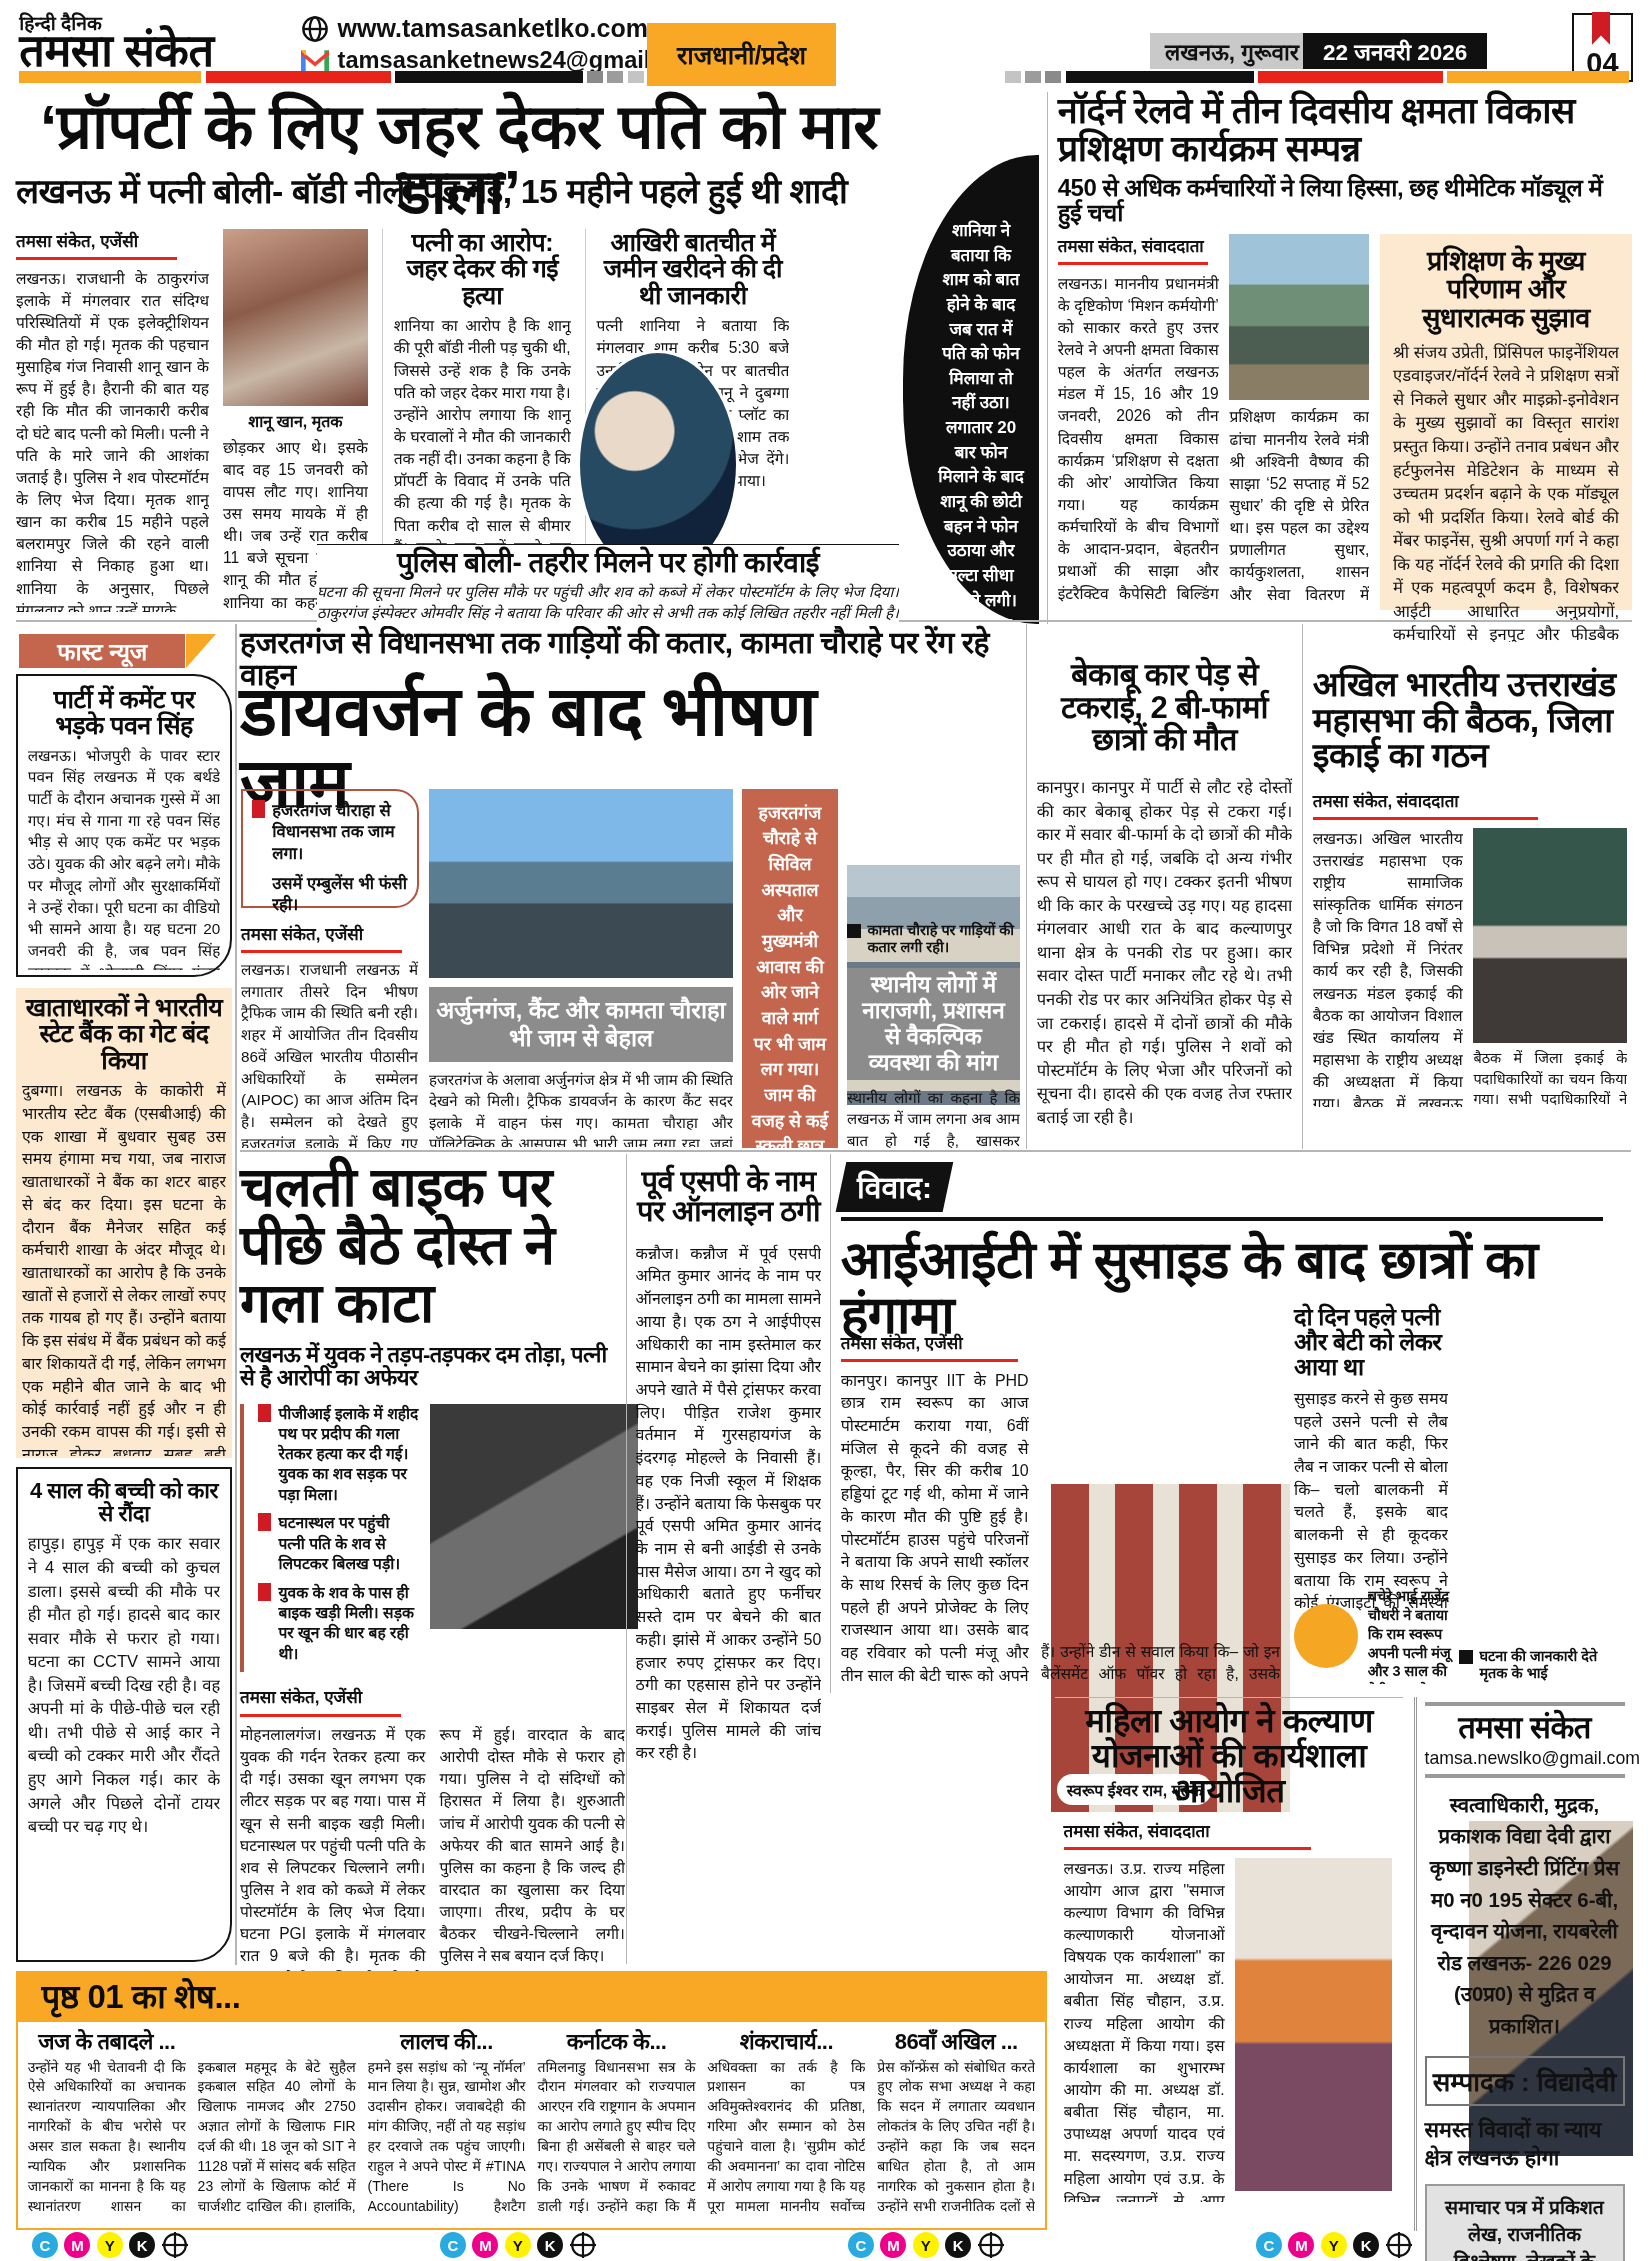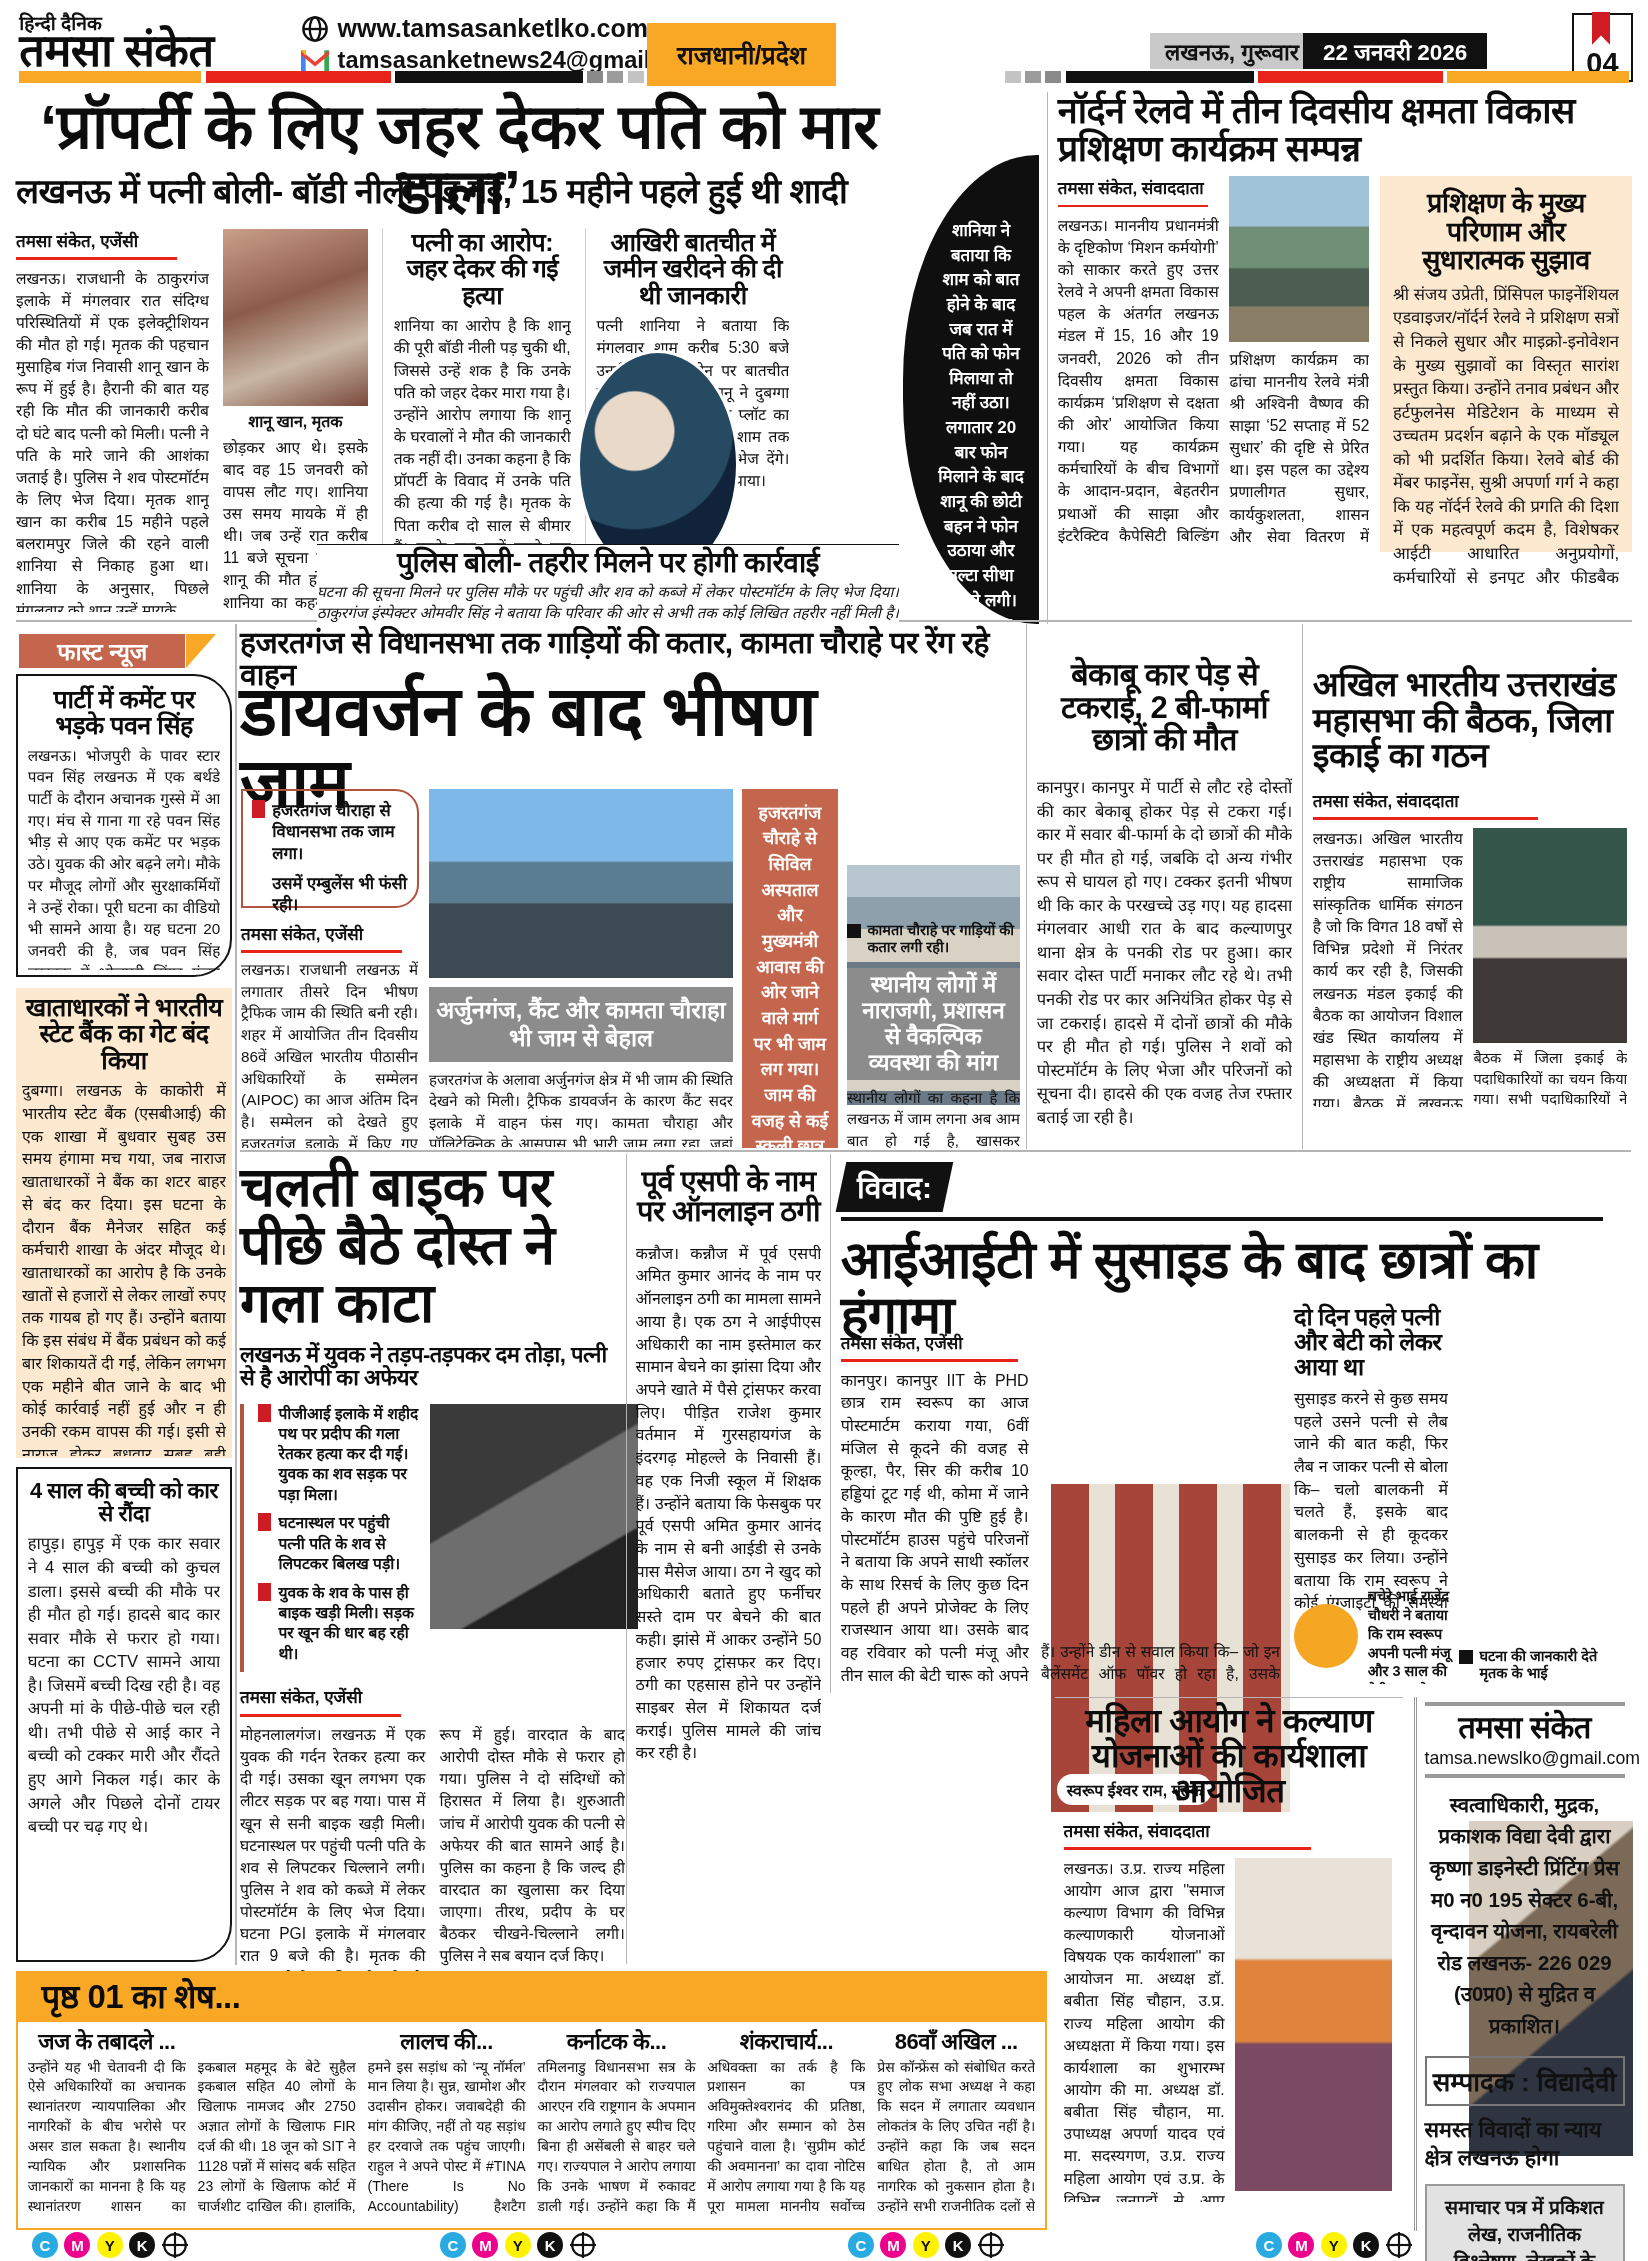--- a/index.html
+++ b/index.html
@@ -137,20 +137,21 @@
     <div class="abs photo ph-couple" style="left:561px;top:258px;width:156px;height:223px;border-radius:50%;z-index:2;border:3.2px solid #fff;"></div>
 
     <div class="abs" style="left:301px;top:452px;width:582px;height:81px;background:#fff;z-index:3;border-top:1.6px solid #111;">
       <div class="hl ctr" style="font-size:28px;margin:3.2px 0;">पुलिस बोली- तहरीर मिलने पर होगी कार्रवाई</div>
       <div class="body-txt" style="font-style:italic;font-size:15px;height:43px;">घटना की सूचना मिलने पर पुलिस मौके पर पहुंची और शव को कब्जे में लेकर पोस्टमॉर्टम के लिए भेज दिया। ठाकुरगंज इंस्पेक्टर ओमवीर सिंह ने बताया कि परिवार की ओर से अभी तक कोई लिखित तहरीर नहीं मिली है। तहरीर मिलने के बाद मामले में आगे की कानूनी कार्रवाई की जाएगी। वहां पहुंचने पर डॉक्टरों ने उन्हें मृत घोषित कर दिया। इसके बाद शव को घर वापस ले आया गया।</div>
     </div>
   </div>
 
   <div class="abs" style="left:1047px;top:92px;width:585px;height:532px;border-left:1.6px solid #b5b5b5;padding-left:9.7px;box-sizing:border-box;">
     <div class="hl" style="font-size:36px;width:564px;">नॉर्दर्न रेलवे में तीन दिवसीय क्षमता विकास प्रशिक्षण कार्यक्रम सम्पन्न</div>
+    <div class="hl" style="font-size:24px;font-weight:800;margin-top:7.5px;">450 से अधिक कर्मचारियों ने लिया हिस्सा, छह थीमेटिक मॉड्यूल में हुई चर्चा</div>
     <div style="margin-top:8.6px;display:flex;gap:10.7px;height:376px;">
       <div style="width:161px;flex:0 0 auto;">
         <div class="byline">तमसा संकेत, संवाददाता</div>
         <div class="red-rule" style="width:150px;"></div>
         <div class="body-txt" style="height:333px;">लखनऊ। माननीय प्रधानमंत्री के दृष्टिकोण ‘मिशन कर्मयोगी’ को साकार करते हुए उत्तर रेलवे ने अपनी क्षमता विकास पहल के अंतर्गत लखनऊ मंडल में 15, 16 और 19 जनवरी, 2026 को तीन दिवसीय क्षमता विकास कार्यक्रम ‘प्रशिक्षण से दक्षता की ओर’ आयोजित किया गया। यह कार्यक्रम कर्मचारियों के बीच विभागों के आदान-प्रदान, बेहतरीन प्रथाओं की साझा और इंटरैक्टिव कैपेसिटी बिल्डिंग प्रोग्राम के रूप में जाना गया। इस कार्यक्रम का समापन समारोह 20 जनवरी, 2026 को राष्ट्रीय रेल संग्रहालय में आयोजित किया गया। समारोह में रेलवे बोर्ड के अधिकारियों की उपस्थिति ने कार्यक्रम की गरिमा बढ़ाई।</div>
       </div>
       <div style="width:140px;flex:0 0 auto;">
         <div class="photo ph-rail" style="width:140px;height:166px;"></div>
         <div class="body-txt" style="height:199px;margin-top:6.4px;">प्रशिक्षण कार्यक्रम का ढांचा माननीय रेलवे मंत्री श्री अश्विनी वैष्णव की साझा ‘52 सप्ताह में 52 सुधार’ की दृष्टि से प्रेरित था। इस पहल का उद्देश्य प्रणालीगत सुधार, कार्यकुशलता, शासन और सेवा वितरण में सुधार करना, एआई और उन्नत तकनीक के उपयोग को बढ़ावा देना तथा कर्मचारियों के प्रतिभा में नवाचार लाना है। कार्यक्रम में छह थीमेटिक मॉड्यूल शामिल थे, जिनमें प्रत्येक विभागाध्यक्ष ने अपग्रेडेशन पर चर्चा की।</div>
       </div>

